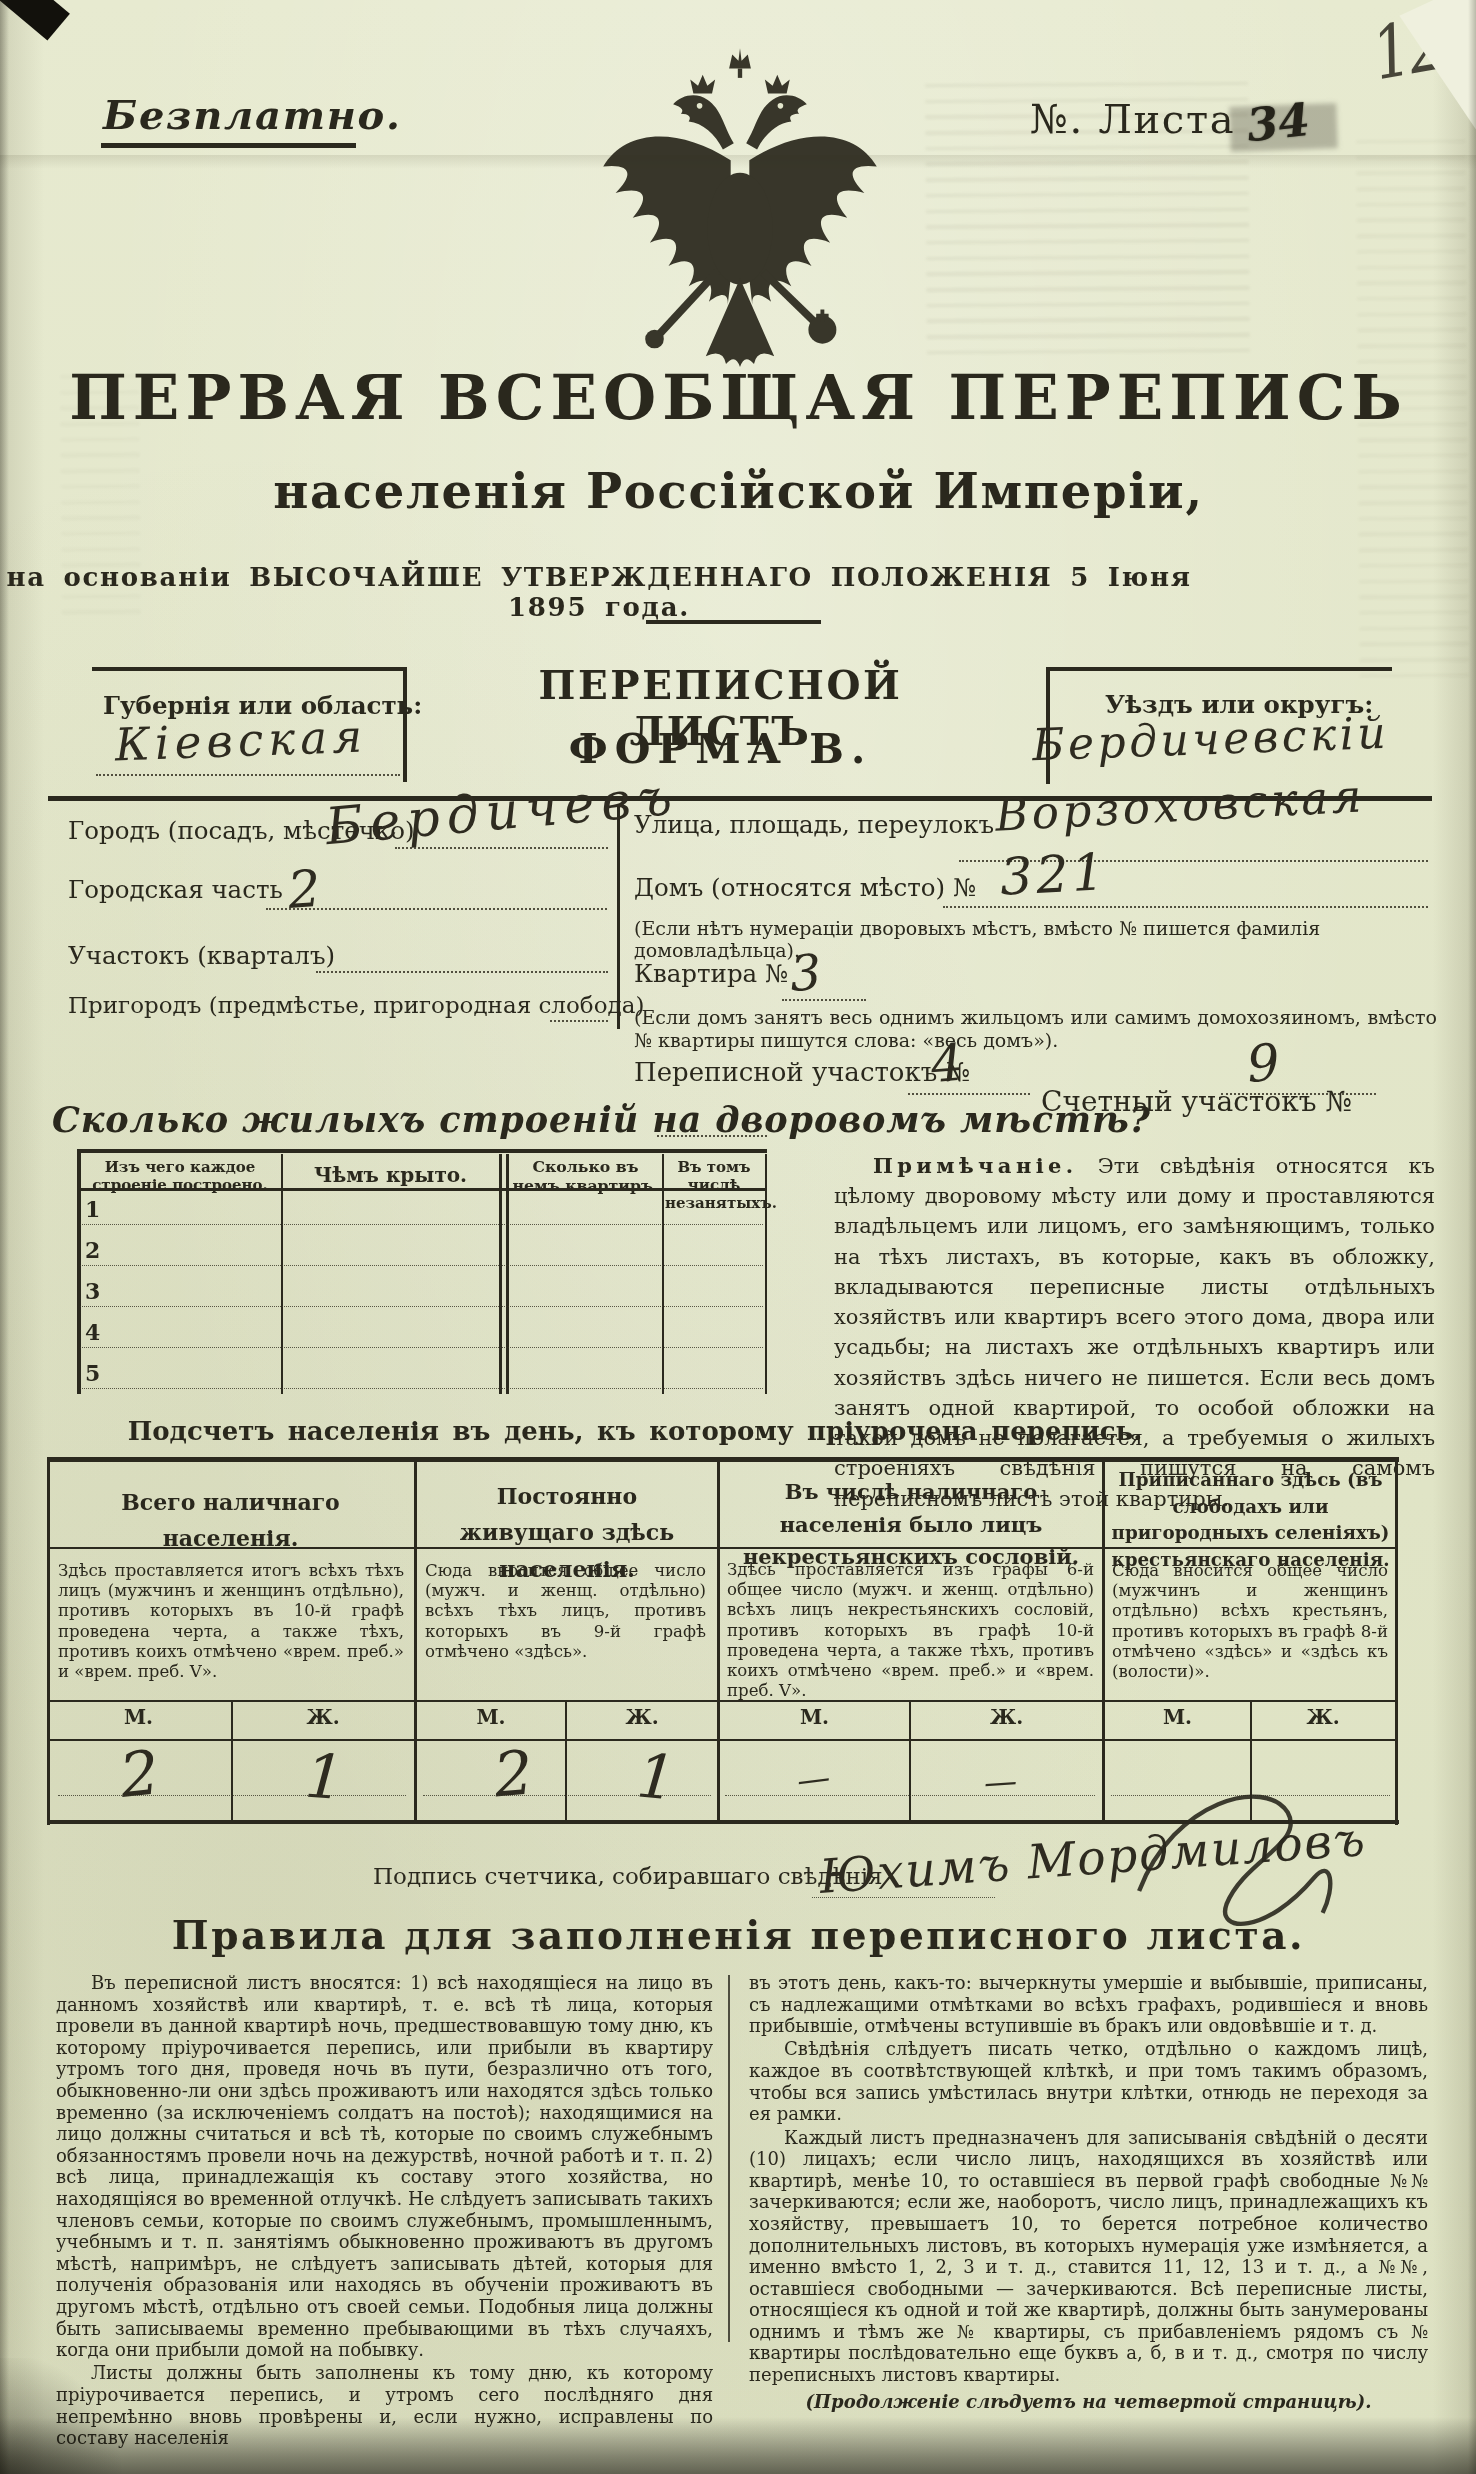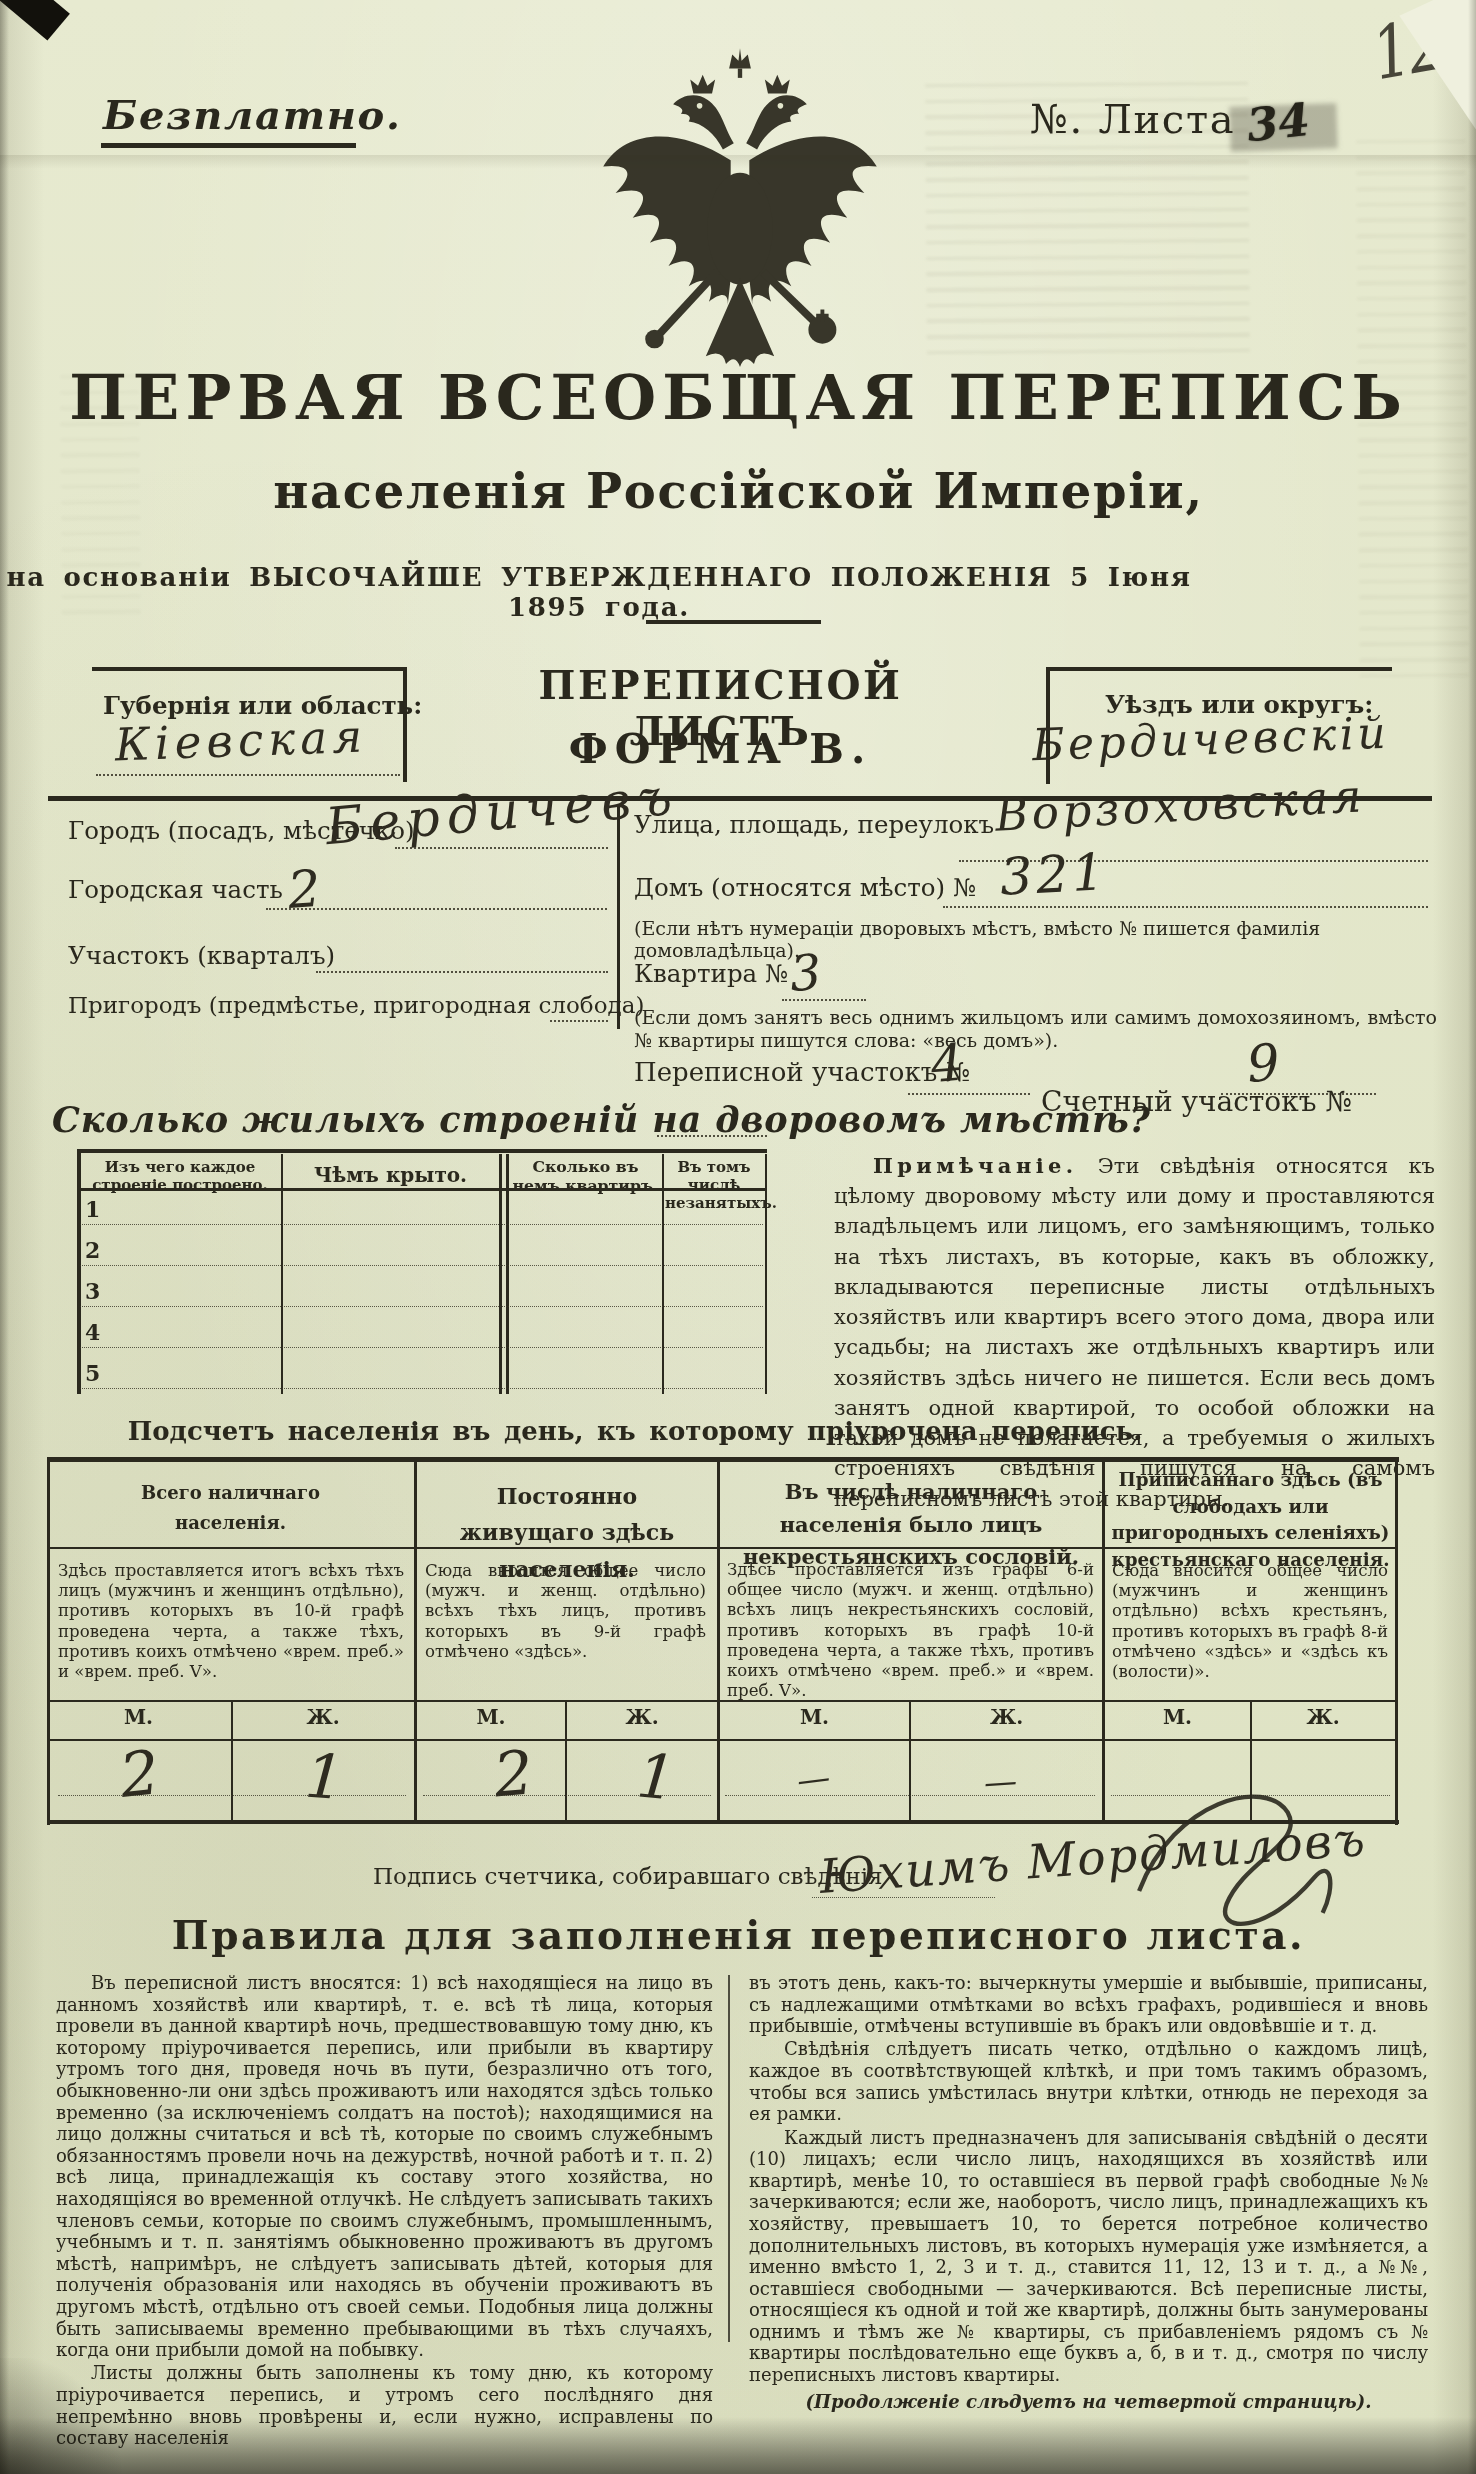--- a/index.html
+++ b/index.html
@@ -157,21 +157,21 @@
   <div class="hl" style="left:47px;top:1457px;width:1352px;height:5.2px;"></div>
   <div class="hl" style="left:47px;top:1820px;width:1352px;height:4.4px;"></div>
   <div class="vl" style="left:47px;top:1457px;width:2.6px;height:368px;"></div>
   <div class="vl" style="left:1395px;top:1457px;width:2.6px;height:368px;"></div>
   <div class="vl" style="left:414px;top:1462px;width:2.6px;height:362px;"></div>
   <div class="vl" style="left:717px;top:1462px;width:2.6px;height:362px;"></div>
   <div class="vl" style="left:1102px;top:1462px;width:2.6px;height:362px;"></div>
   <div class="hl" style="left:50px;top:1547px;width:1346px;height:1.7px;"></div>
 
   <div class="abs c b" style="left:47px;top:1478px;width:367px;">
-      <div style="width:262px;margin:0 auto;font-size:18px;line-height:1.65;">Всего наличнаго населенія.</div>
+      <div style="width:262px;margin:6px auto;font-size:22px;line-height:1.65;">Всего наличнаго населенія.</div>
     </div>
   <div class="abs c b" style="left:417px;top:1478px;width:300px;">
       <div style="width:253px;margin:0 auto;font-size:22px;line-height:1.65;">Постоянно живущаго здѣсь населенія.</div>
     </div>
   <div class="abs c b" style="left:720px;top:1476px;width:382px;">
       <div style="width:367px;margin:0 auto;font-size:21px;line-height:1.55;">Въ числѣ наличнаго населенія было лицъ некрестьянскихъ сословій.</div>
     </div>
   <div class="abs c b" style="left:1105px;top:1467px;width:291px;">
       <div style="width:279px;margin:0 auto;font-size:18.3px;line-height:1.45;">Приписаннаго здѣсь (въ слободахъ или пригородныхъ селеніяхъ) крестьянскаго населенія.</div>
     </div>

